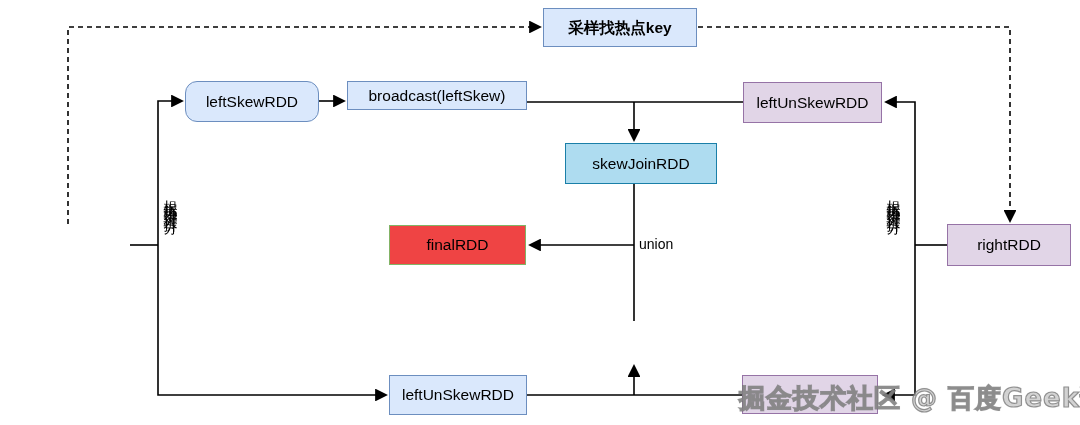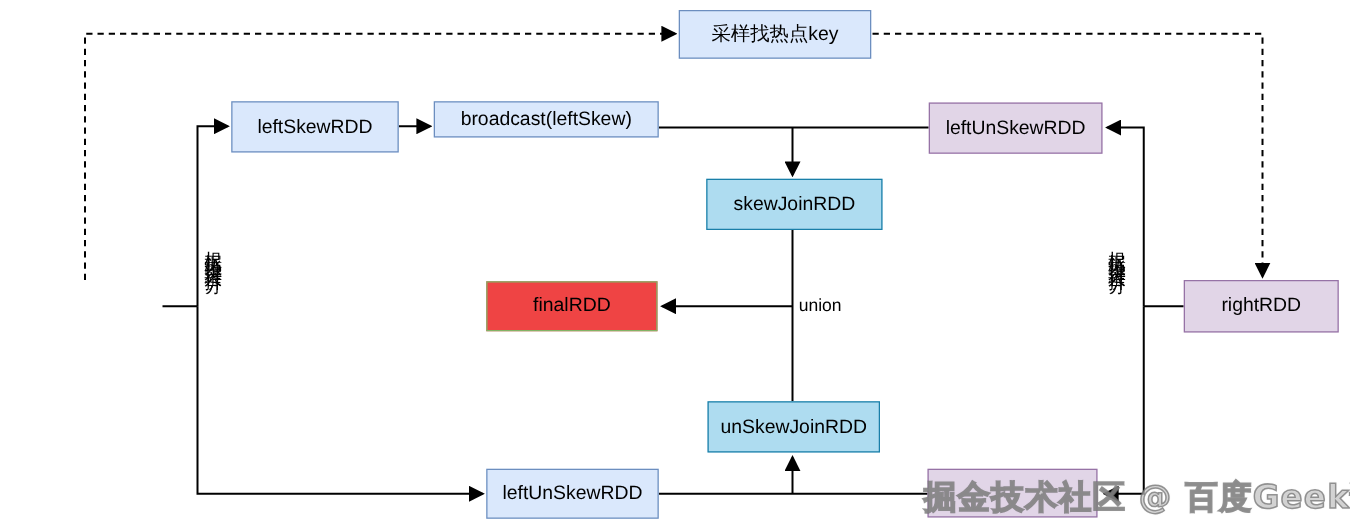--- a/index.html
+++ b/index.html
@@ -14,26 +14,26 @@
   .node {
     position:absolute; z-index:2;
     display:flex; align-items:center; justify-content:center;
     font-size:15.5px; line-height:1; white-space:nowrap;
   }
   .blue   { background:#dae8fc; border:1.5px solid #6c8ebf; }
   .purple { background:#e1d5e7; border:1.5px solid #9673a6; }
   .cyan   { background:#aedcf0; border:1.5px solid #1a7fa8; }
   .green  { background:#ef4444; border:1.5px solid #82b366; }
 
-  .n-sample   { left:543px; top:8px;   width:154px; height:39px; }
+  .n-sample   { left:543px; top:8px;   width:154px; height:39px;font-weight:bold; }
   .n-leftrdd  { left:7px;   top:225px; width:123px; height:40px; }
-  .n-lskew    { left:185px; top:81px;  width:134px; height:41px; }
+  .n-lskew    { left:185px; top:81px;  width:134px; height:41px;border-radius:12px; }
   .n-bcast    { left:347px; top:81px;  width:180px; height:29px; }
   .n-rskew    { left:743px; top:82px;  width:139px; height:41px; }
-  .n-skewjoin { left:565px; top:143px; width:141px; height:41px; }
+  .n-skewjoin { left:565px; top:143px; width:152px; height:41px; }
   .n-final    { left:389px; top:225px; width:137px; height:40px; }
   .n-unskewjoin { left:566px; top:321px; width:138px; height:41px; }
   .n-lunskew  { left:389px; top:375px; width:138px; height:40px;text-align:center; }
   .n-runskew  { left:742px; top:375px; width:136px; height:39px; }
   .n-rightrdd { left:947px; top:224px; width:124px; height:42px; }
 
   .vlabel {
     position:absolute; z-index:2;
     writing-mode:vertical-rl; text-orientation:upright;
     font-size:14px; letter-spacing:3px; line-height:1;
@@ -112,23 +112,20 @@
   </div>
 
   <div class="node cyan n-skewjoin">
     <span>skewJoinRDD</span>
   </div>
 
   <div class="node green n-final">
     <span>finalRDD</span>
   </div>
 
-  <div class="node cyan n-unskewjoin">
-    <span>unSkewJoinRDD</span>
-  </div>
 
   <div class="node blue n-lunskew">
     <span>leftUnSkewRDD</span>
   </div>
 
   <div class="node purple n-runskew">
     <span></span>
   </div>
 
   <div class="node purple n-rightrdd">

